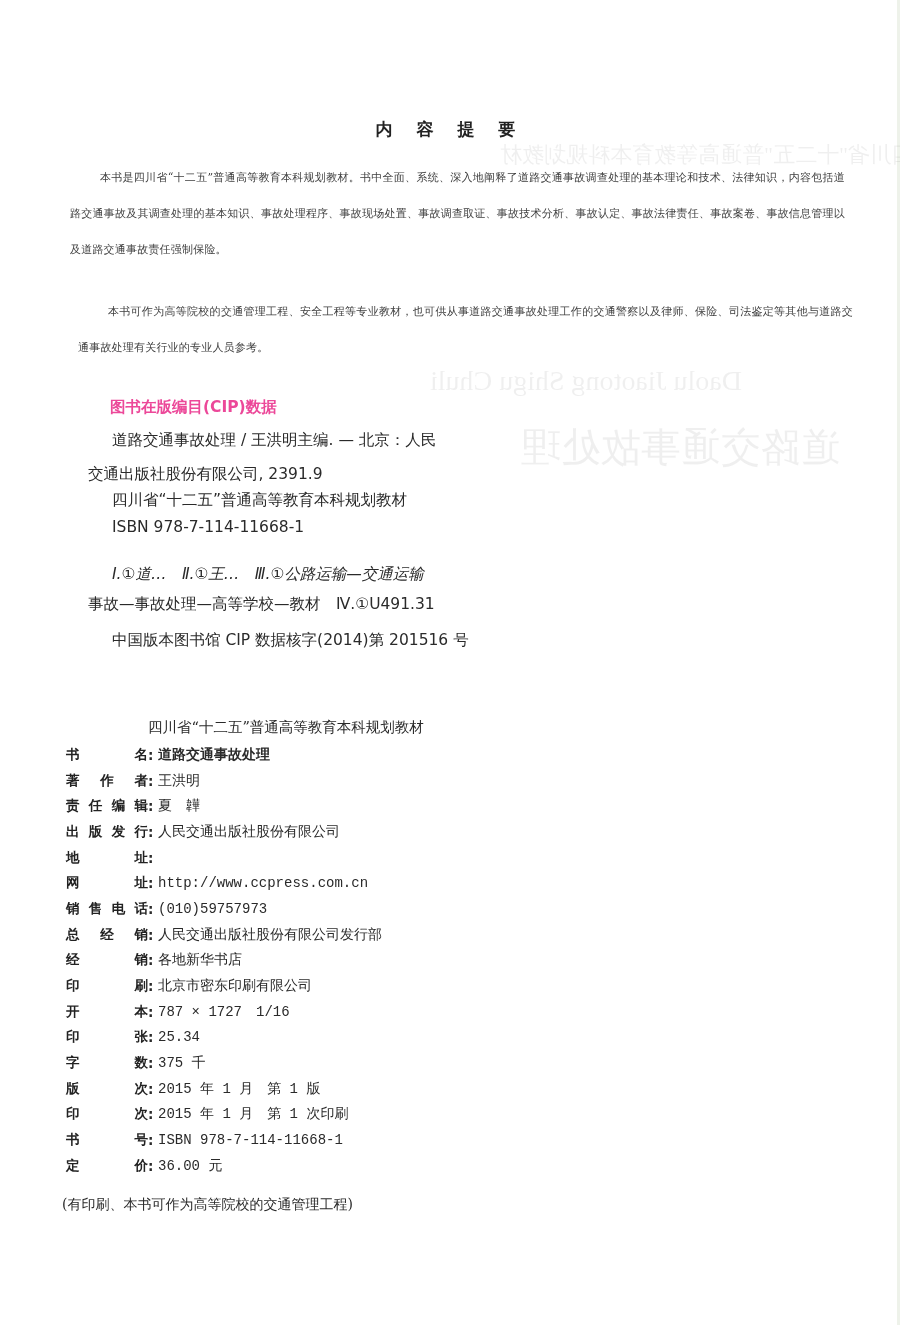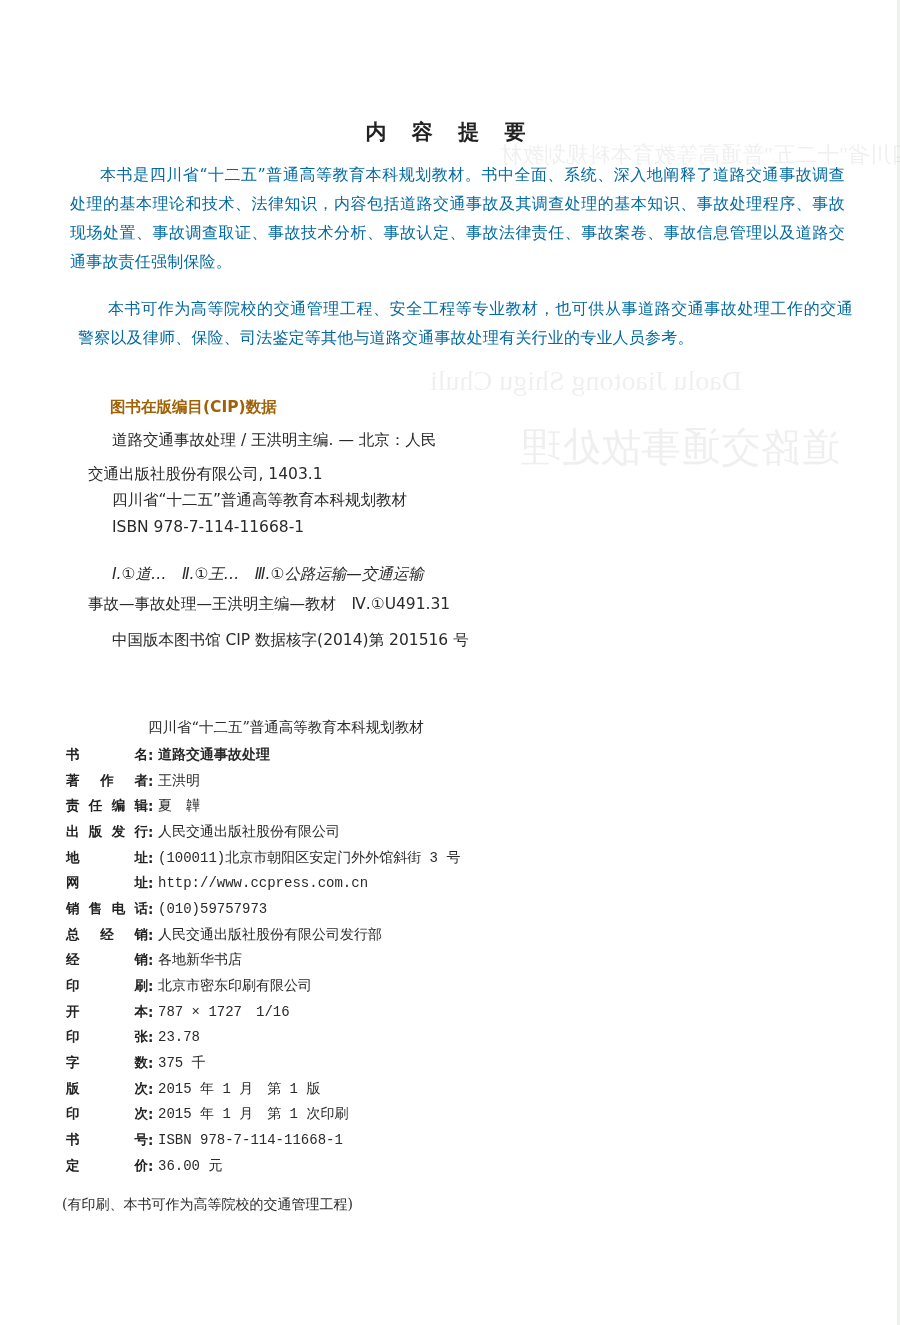--- a/index.html
+++ b/index.html
@@ -32,43 +32,43 @@
       pointer-events: none;
     }
     .abstract-title {
       position: absolute;
       left: 0;
       width: 900px;
       top: 118px;
       text-align: center;
       font-family: "DejaVu Sans", sans-serif;
       font-weight: bold;
-      font-size: 21px;
+      font-size: 17px;
       letter-spacing: 9px;
       color: #222;
     }
     .abstract-para {
       position: absolute;
       left: 70px;
       width: 775px;
-      font-size: 16px;
-      line-height: 29px;
+      font-size: 11px;
+      line-height: 36px;
       text-indent: 30px;
-      color: #0369a1;
+      color: #404040;
       letter-spacing: 0.2px;
       text-align: justify;
     }
     .cip-heading {
       position: absolute;
       left: 110px;
       top: 397px;
       font-family: "DejaVu Sans", sans-serif;
       font-weight: bold;
       font-size: 15.5px;
-      color: #a16207;
+      color: #ec4899;
     }
     .cip-line {
       position: absolute;
       font-family: "DejaVu Sans", sans-serif;
       font-size: 15.5px;
       color: #2a2a2a;
       white-space: nowrap;
     }
     .series-title {
       position: absolute;
@@ -134,25 +134,25 @@
 <div class="bleed" style="left:430px;top:365px;font-size:28px;transform:scaleX(-1);">Daolu Jiaotong Shigu Chuli</div>
 <div class="bleed" style="left:520px;top:420px;font-size:40px;transform:scaleX(-1);">道路交通事故处理</div>
 
 <div class="abstract-title">内 容 提 要</div>
 
 <p class="abstract-para" style="top:160px;margin:0;">本书是四川省“十二五”普通高等教育本科规划教材。书中全面、系统、深入地阐释了道路交通事故调查处理的基本理论和技术、法律知识，内容包括道路交通事故及其调查处理的基本知识、事故处理程序、事故现场处置、事故调查取证、事故技术分析、事故认定、事故法律责任、事故案卷、事故信息管理以及道路交通事故责任强制保险。</p>
 <p class="abstract-para" style="top:286px;margin:8px;">本书可作为高等院校的交通管理工程、安全工程等专业教材，也可供从事道路交通事故处理工作的交通警察以及律师、保险、司法鉴定等其他与道路交通事故处理有关行业的专业人员参考。</p>
 
 <div class="cip-heading">图书在版编目(CIP)数据</div>
 <div class="cip-line" style="left:112px;top:430px;">道路交通事故处理 / 王洪明主编. — 北京：人民</div>
-<div class="cip-line" style="left:88px;top:464px;">交通出版社股份有限公司, 1403.1</div>
+<div class="cip-line" style="left:88px;top:464px;">交通出版社股份有限公司, 2391.9</div>
 <div class="cip-line" style="left:112px;top:490px;">四川省“十二五”普通高等教育本科规划教材</div>
 <div class="cip-line" style="left:112px;top:518px;">ISBN 978-7-114-11668-1</div>
 <div class="cip-line" style="left:112px;top:564px;font-style:italic;">Ⅰ.①道…　Ⅱ.①王…　Ⅲ.①公路运输—交通运输</div>
-<div class="cip-line" style="left:88px;top:594px;">事故—事故处理—王洪明主编—教材　Ⅳ.①U491.31</div>
+<div class="cip-line" style="left:88px;top:594px;">事故—事故处理—高等学校—教材　Ⅳ.①U491.31</div>
 <div class="cip-line" style="left:112px;top:630px;">中国版本图书馆 CIP 数据核字(2014)第 201516 号</div>
 
 <div class="series-title">四川省“十二五”普通高等教育本科规划教材</div>
 
 <div class="colophon" id="colophon">
     <div class="colophon-row">
       <span class="colophon-label">
         <span class="ch">书</span>
         <span class="ch">名</span>
       </span>
@@ -187,21 +187,20 @@
       </span>
       <span class="colophon-colon">:</span>
       <span class="colophon-value">人民交通出版社股份有限公司</span>
     </div>
     <div class="colophon-row">
       <span class="colophon-label">
         <span class="ch">地</span>
         <span class="ch">址</span>
       </span>
       <span class="colophon-colon">:</span>
-      <span class="colophon-value">(100011)北京市朝阳区安定门外外馆斜街 3 号</span>
     </div>
     <div class="colophon-row">
       <span class="colophon-label">
         <span class="ch">网</span>
         <span class="ch">址</span>
       </span>
       <span class="colophon-colon">:</span>
       <span class="colophon-value">http://www.ccpress.com.cn</span>
     </div>
     <div class="colophon-row">
@@ -246,21 +245,21 @@
       </span>
       <span class="colophon-colon">:</span>
       <span class="colophon-value">787 × 1727　1/16</span>
     </div>
     <div class="colophon-row">
       <span class="colophon-label">
         <span class="ch">印</span>
         <span class="ch">张</span>
       </span>
       <span class="colophon-colon">:</span>
-      <span class="colophon-value">23.78</span>
+      <span class="colophon-value">25.34</span>
     </div>
     <div class="colophon-row">
       <span class="colophon-label">
         <span class="ch">字</span>
         <span class="ch">数</span>
       </span>
       <span class="colophon-colon">:</span>
       <span class="colophon-value">375 千</span>
     </div>
     <div class="colophon-row">

